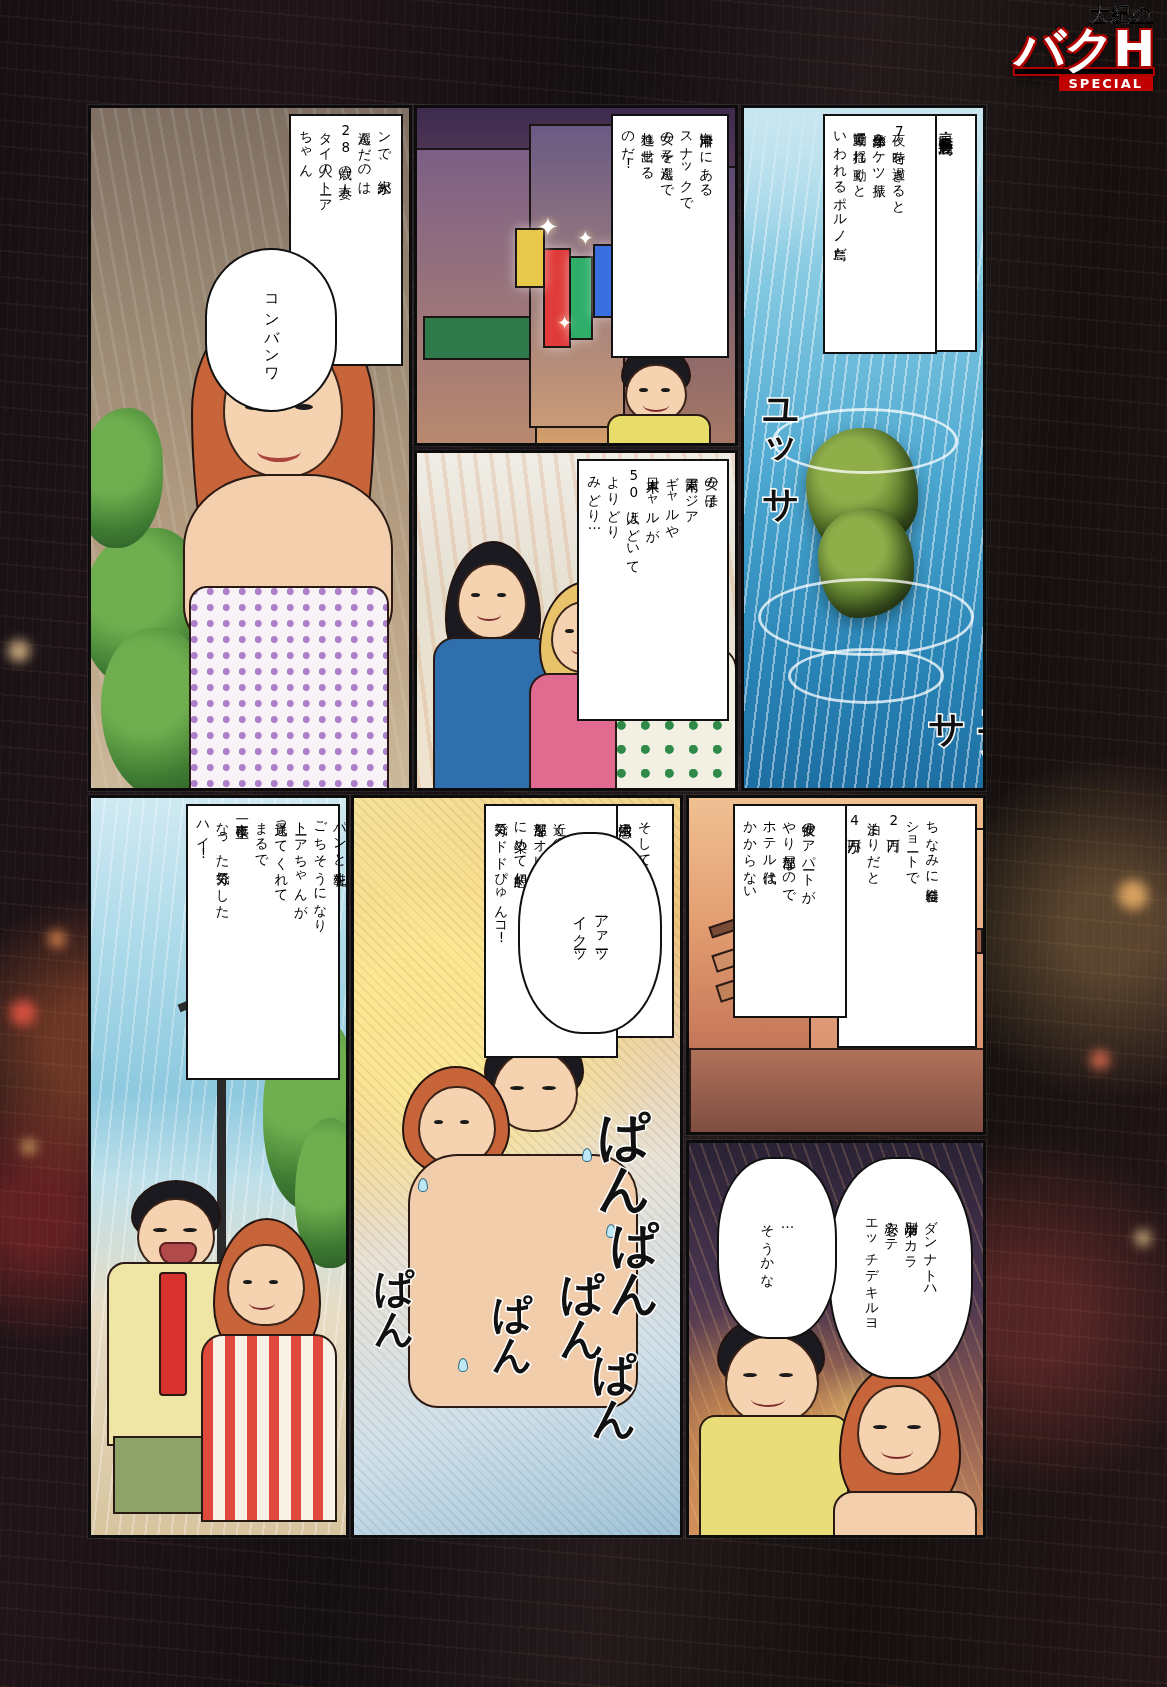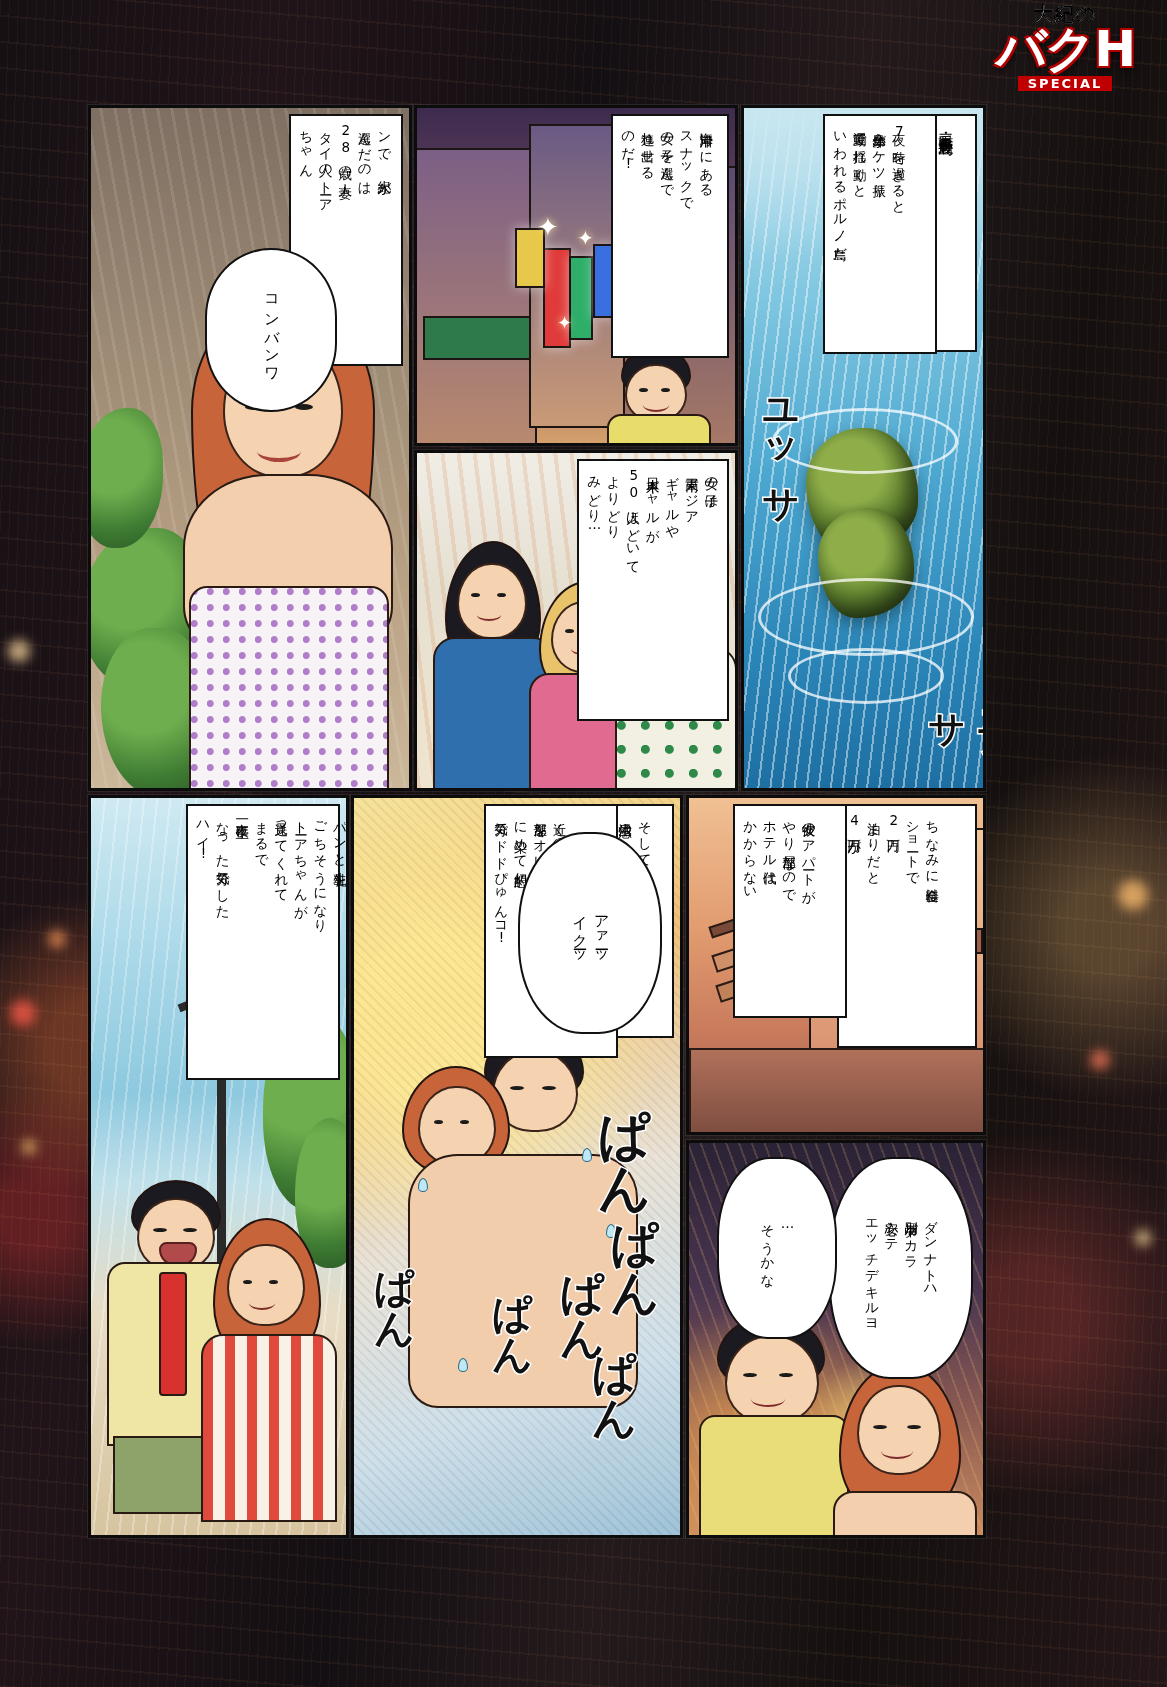--- a/index.html
+++ b/index.html
@@ -42,22 +42,23 @@
     opacity: 0.75;
   }
 
   
   .logo {
     position: absolute;
     right: 14px;
     top: 4px;
     width: 176px;
     height: 96px;
-    text-align: center;
+    text-align: right;
     line-height: 1;
+    text-decoration: underline;
   }
   .logo-top {
     font-size: 20px;
     font-weight: bold;
     color: #fff;
     -webkit-text-stroke: 0.5px #000;
     letter-spacing: 1px;
   }
   .logo-main {
     font-size: 50px;

